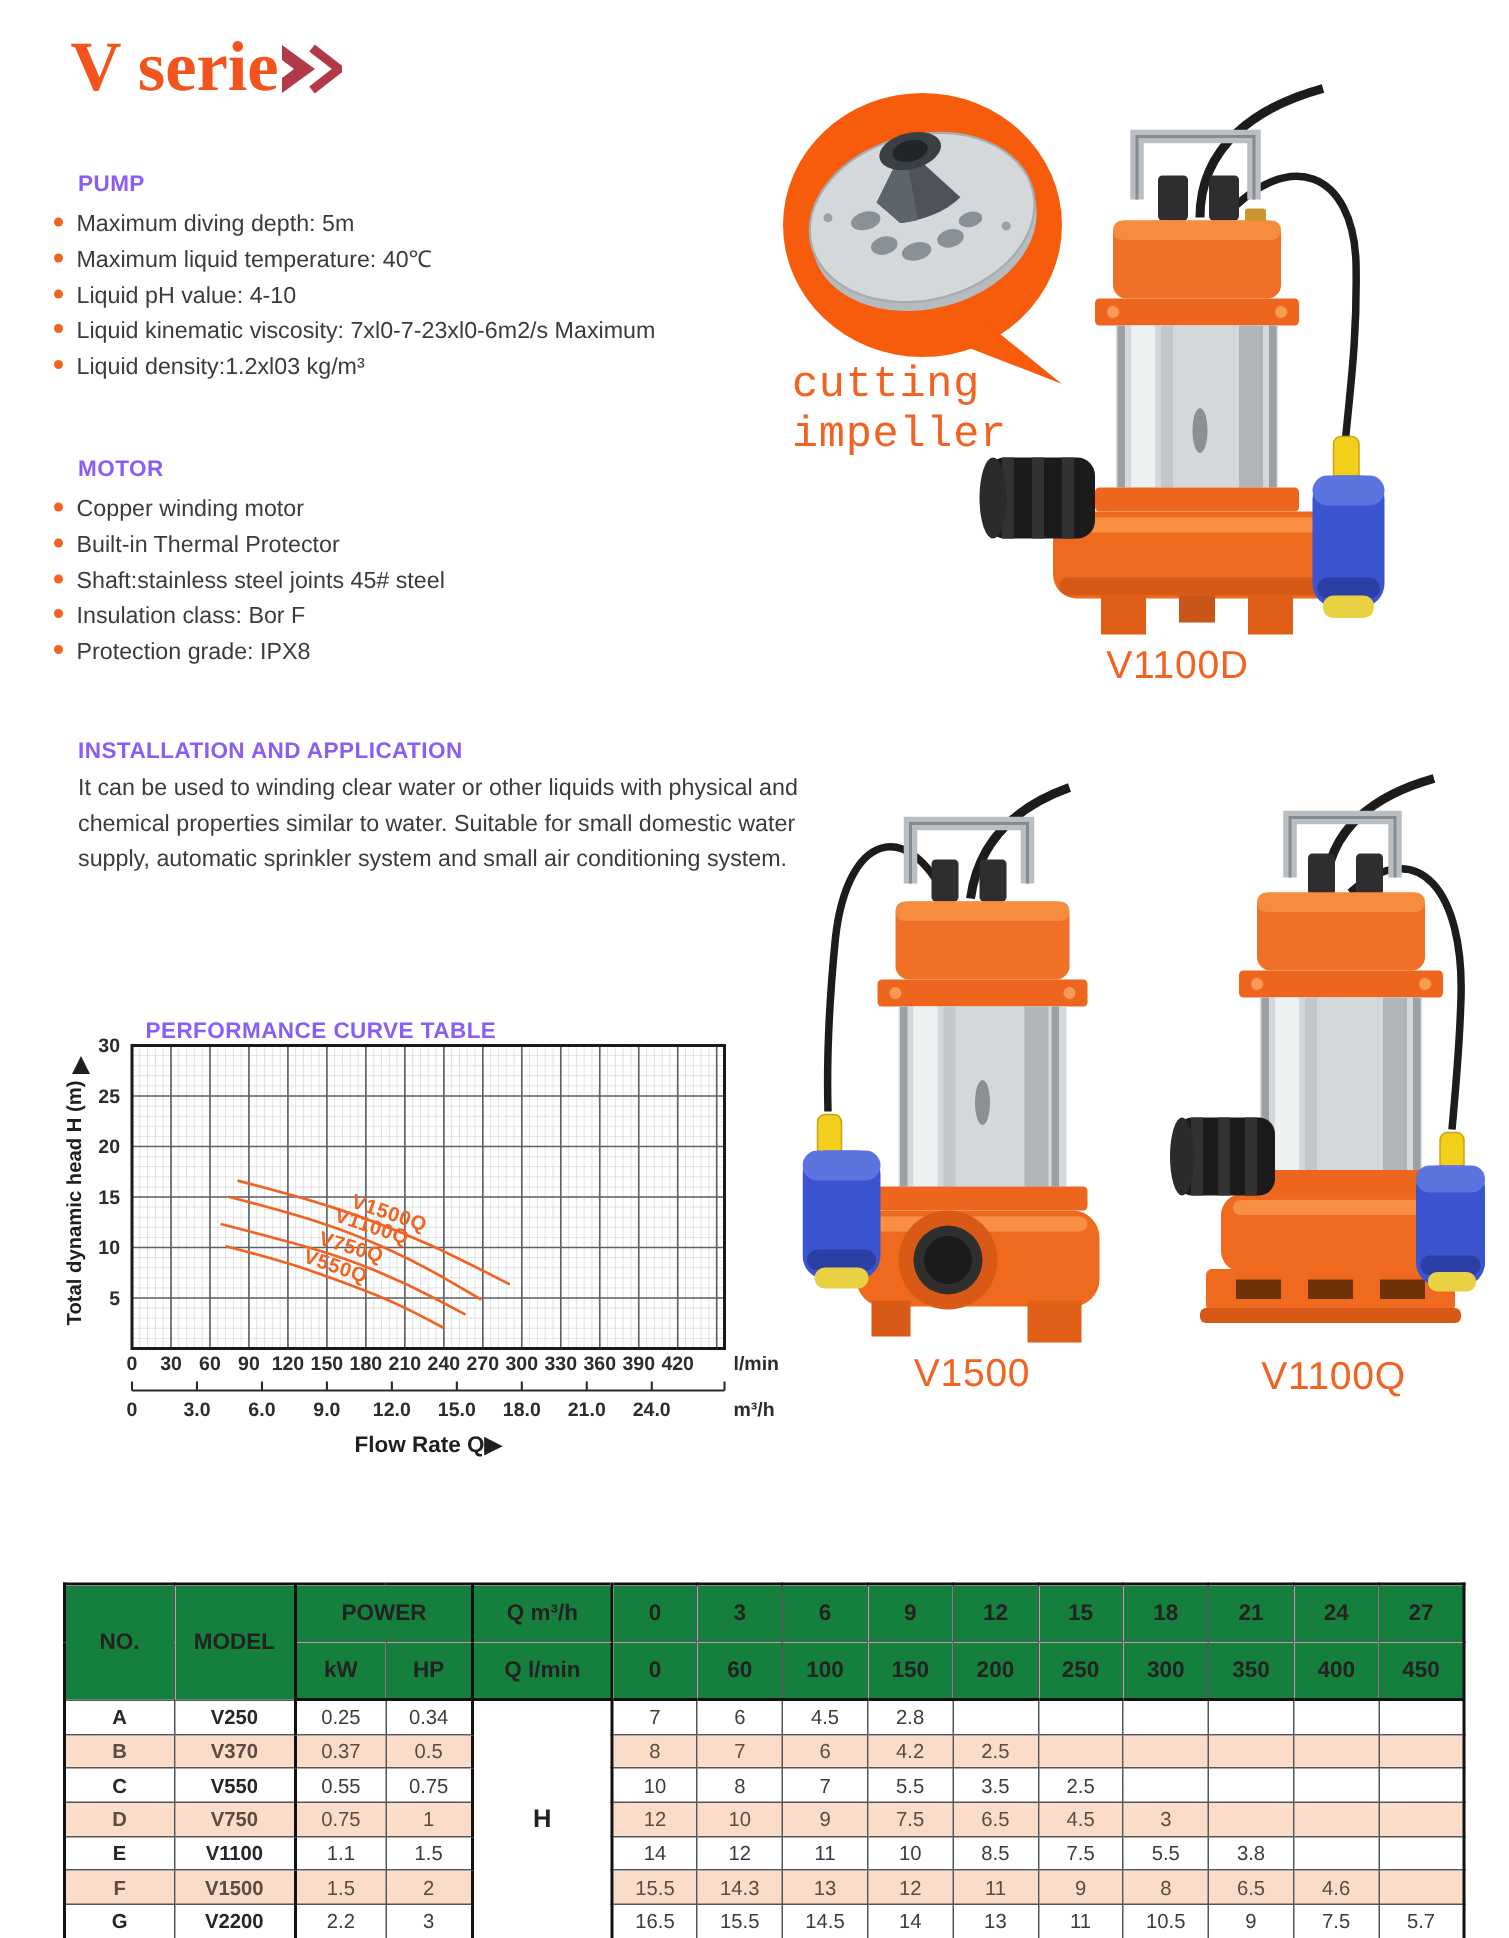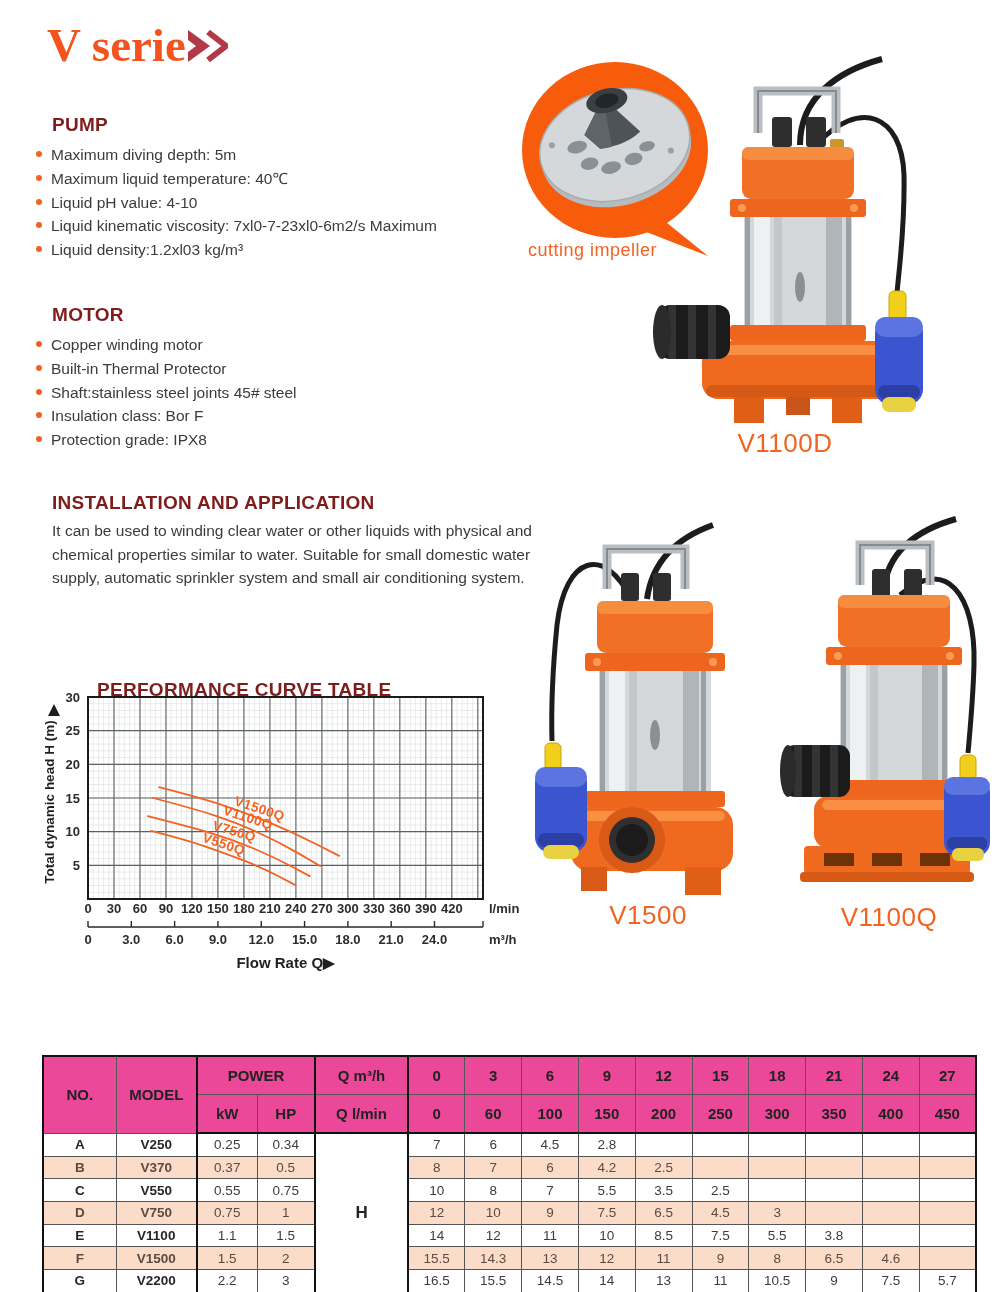--- a/index.html
+++ b/index.html
@@ -5,37 +5,37 @@
   html,body{margin:0;padding:0;background:#ffffff;}
   .page{position:relative;width:1006px;height:1292px;background:#ffffff;overflow:hidden;
         font-family:"Liberation Sans",sans-serif;color:#3d3d3d;}
   .abs{position:absolute;}
 
   
   .title{font-family:"Liberation Serif",serif;font-weight:bold;font-size:47px;color:#f3541d;line-height:1;}
   .title-row{display:flex;align-items:center;}
 
   
-  .sec-head{font-size:19px;font-weight:bold;color:#7f1d1d;letter-spacing:.3px;}
+  .sec-head{font-size:15px;font-weight:bold;color:#8b5cf6;letter-spacing:.3px;}
 
   
   ul.blist{list-style:none;margin:7px 0 0 0;padding:0;}
   ul.blist li{display:flex;align-items:baseline;font-size:15.5px;line-height:23.8px;color:#3b3b3b;}
   ul.blist .dot{width:6px;height:6px;border-radius:50%;background:#f26322;flex:0 0 6px;margin-right:9px;position:relative;top:-3px;}
 
   .para{margin:5px 0 0 0;font-size:15.5px;line-height:23.6px;color:#3b3b3b;width:496px;}
 
-  .callout-label{font-size:18px;color:#f26322;letter-spacing:.5px;font-weight:500;}
+  .callout-label{font-size:29px;color:#f26322;letter-spacing:.5px;font-weight:500;font-family:Liberation Mono, monospace;}
   .prod-label{font-size:26px;font-weight:normal;color:#f26322;text-align:center;letter-spacing:.5px;}
 
   
   .spec-table{border-collapse:collapse;table-layout:fixed;width:933px;}
   .spec-table th,.spec-table td{border:1px solid #555;padding:0;text-align:center;overflow:hidden;white-space:nowrap;}
   .spec-table{border:2px solid #111;}
-  .spec-table thead th{background:#ec4899;color:#222;font-size:15px;font-weight:bold;height:37px;}
+  .spec-table thead th{background:#15803d;color:#222;font-size:15px;font-weight:bold;height:37px;}
   .spec-table thead tr:last-child th{border-bottom:2px solid #111;}
   .spec-table tbody td{font-size:13.5px;height:21.7px;color:#3c3c3c;background:#fff;}
   .spec-table tbody tr.peach td{background:#fbdcc9;color:#5d4a42;}
   .spec-table td.bold, .spec-table tbody td.model{font-weight:bold;color:#262626;}
   .spec-table .bR2{border-right:2px solid #111;}
   .spec-table td.hcell{background:#fff !important;font-size:17px;font-weight:bold;color:#222;}
 </style>
 </head>
 <body>
 

